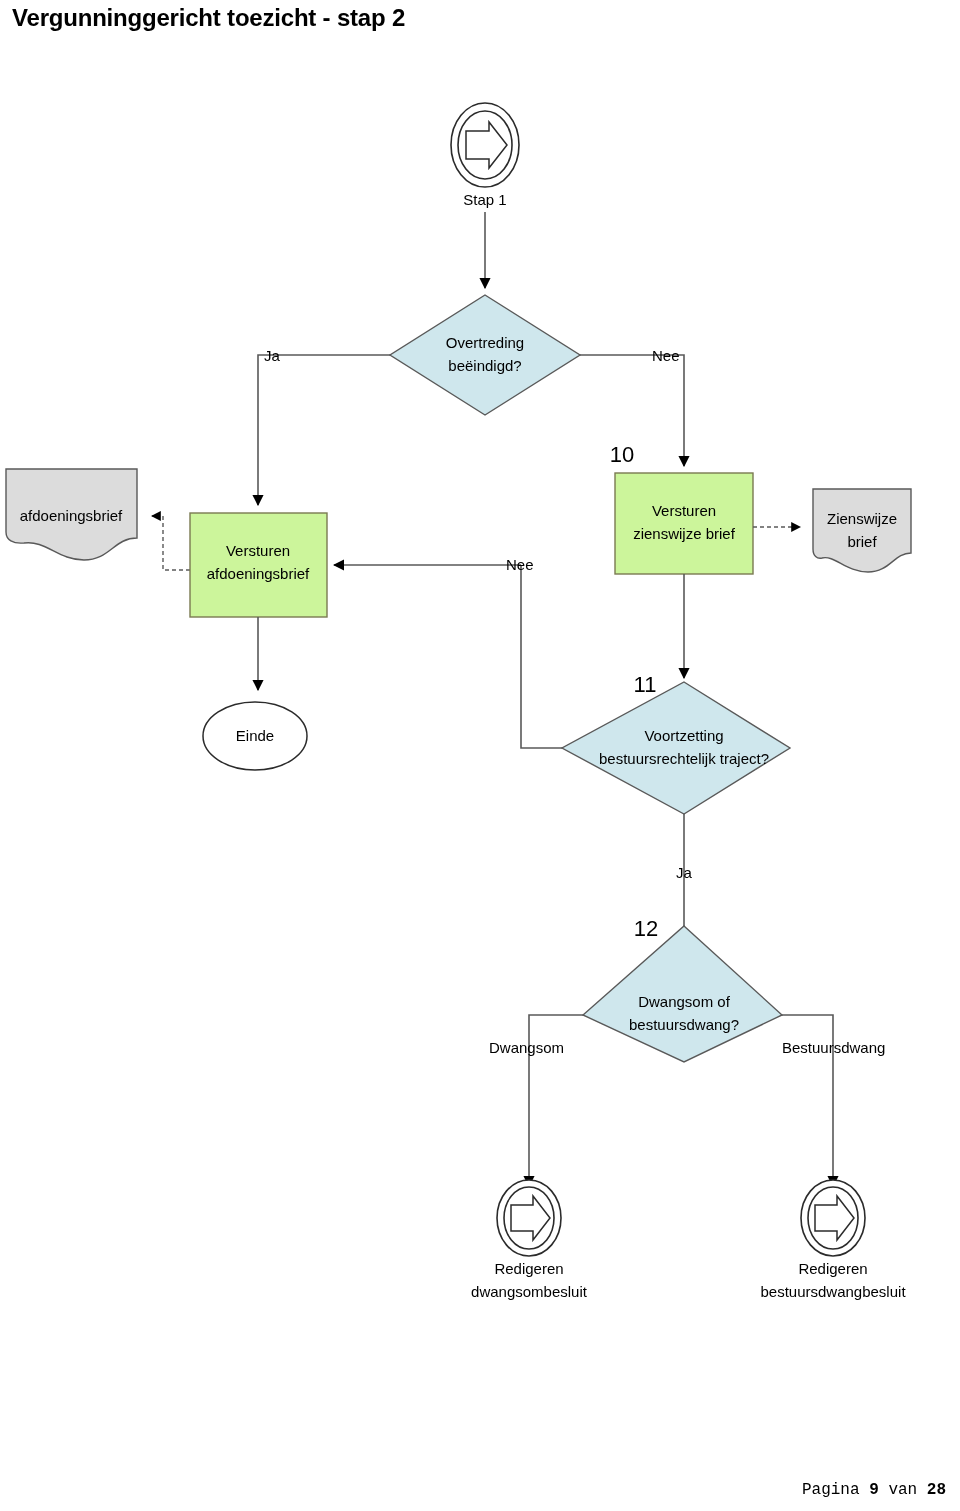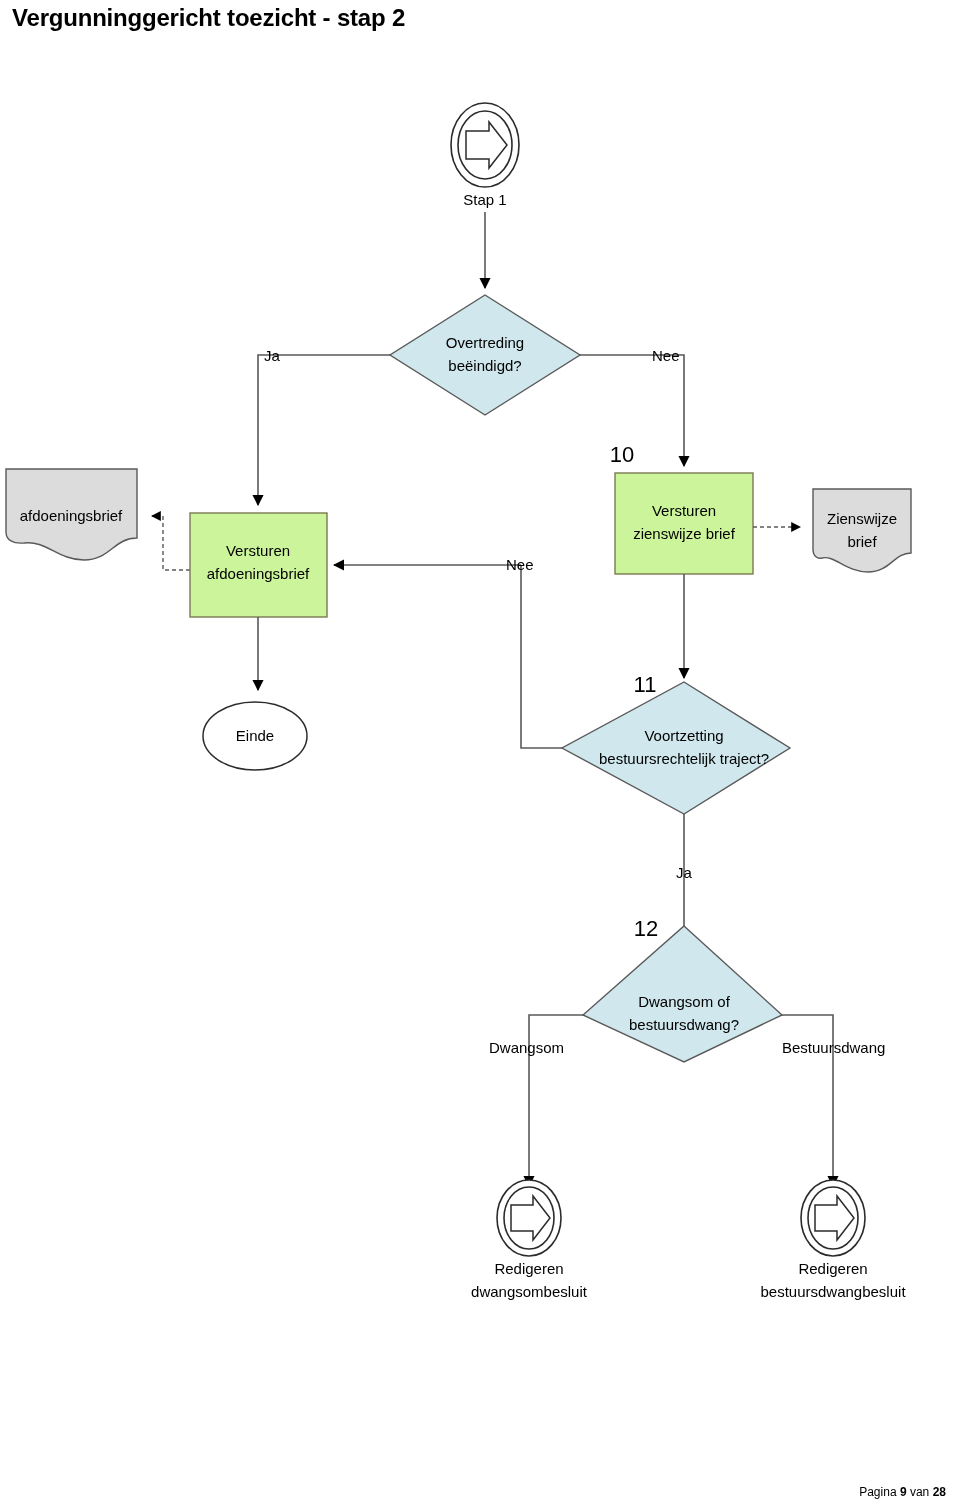--- a/index.html
+++ b/index.html
@@ -103,22 +103,23 @@
   }
   .conn-arrow {
     fill: none;
     stroke: #2b2b2b;
     stroke-width: 1.5;
   }
   #footer {
     position: absolute;
     right: 14px;
     bottom: 12px;
-    font-size: 12px;
+    font-size: 16px;
     white-space: nowrap;
+    font-family: Liberation Mono, monospace;
   }
   #footer .num { font-weight: bold; }
 </style>
 </head>
 <body>
 
 <div id="page">
 
   <div id="page-title">Vergunninggericht toezicht - stap 2</div>
 

